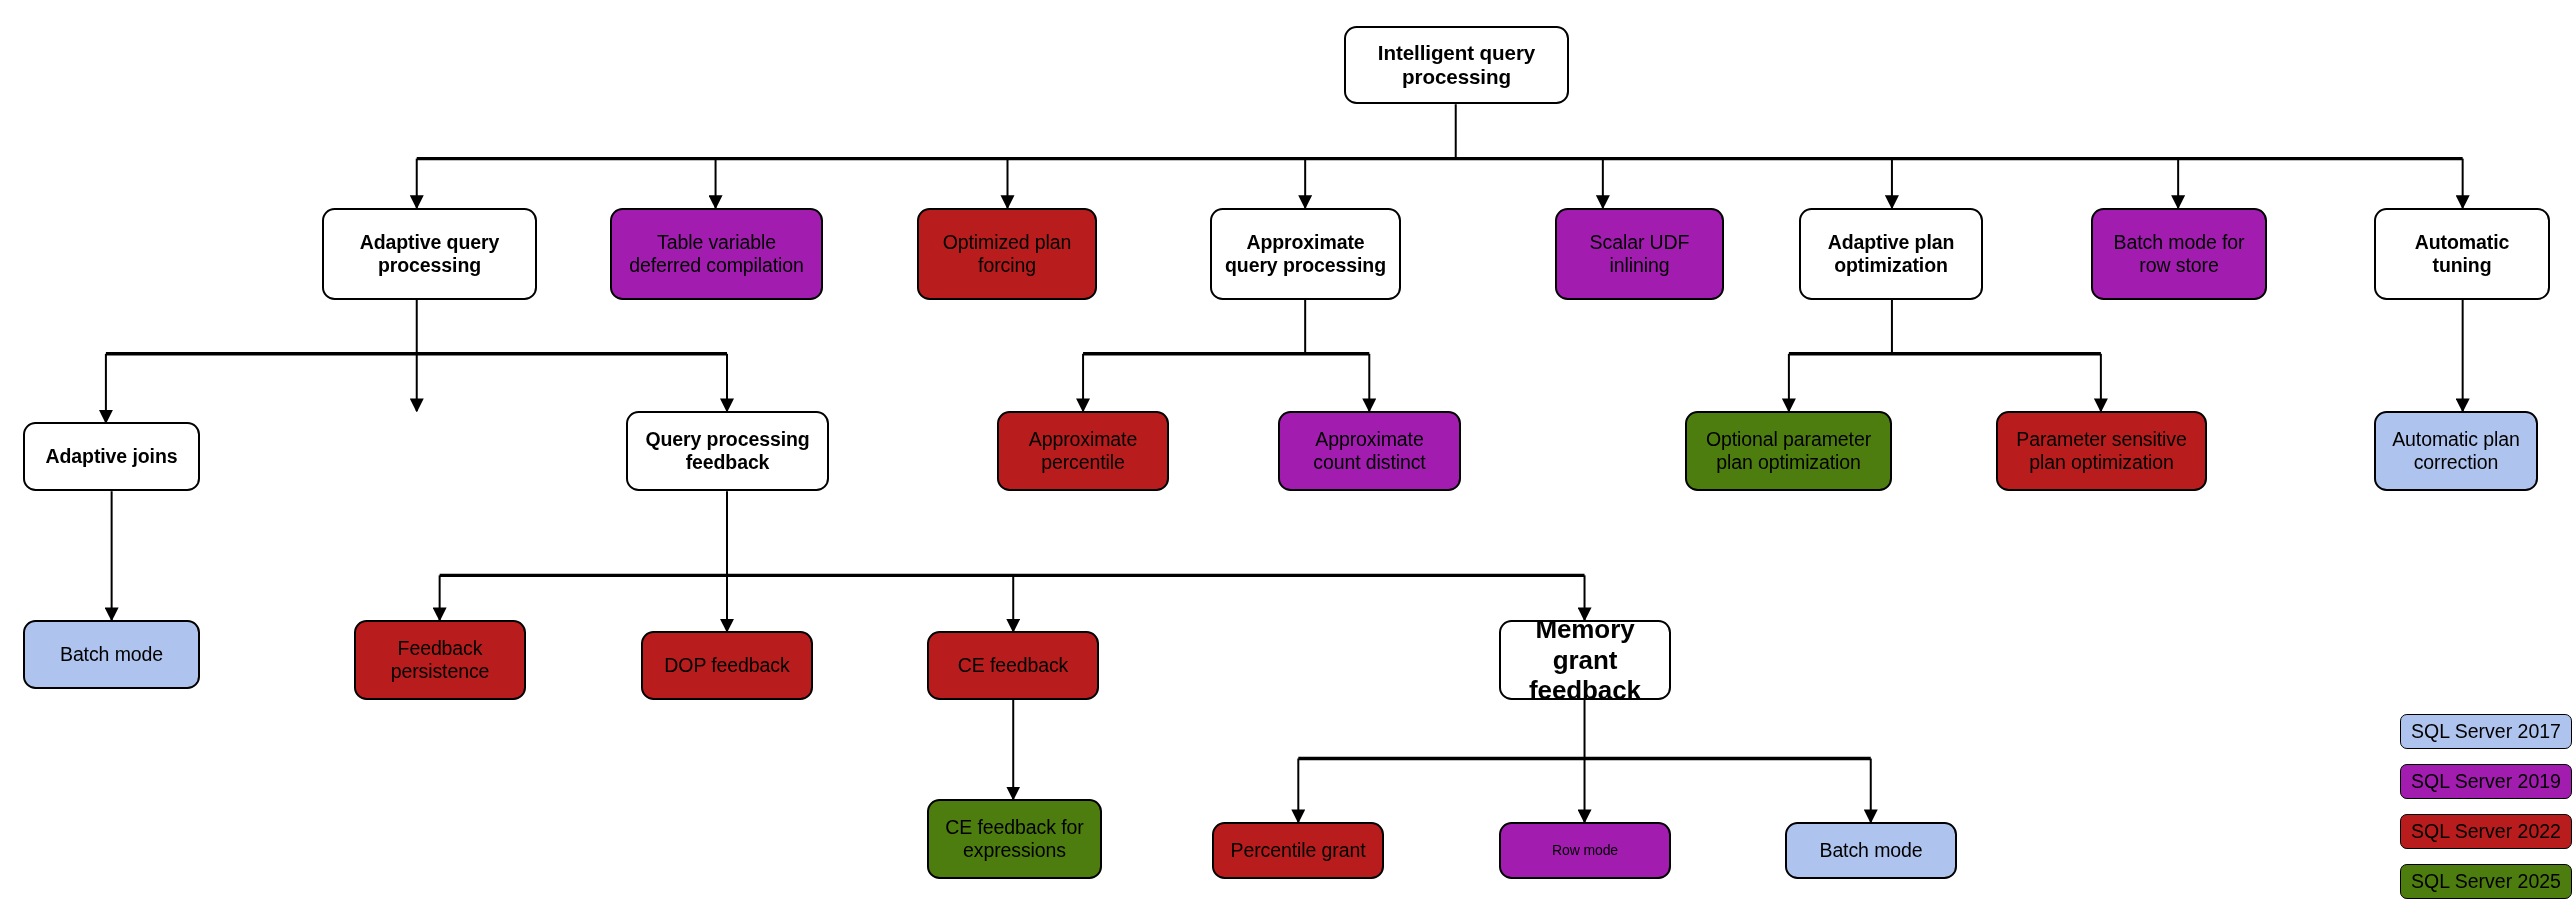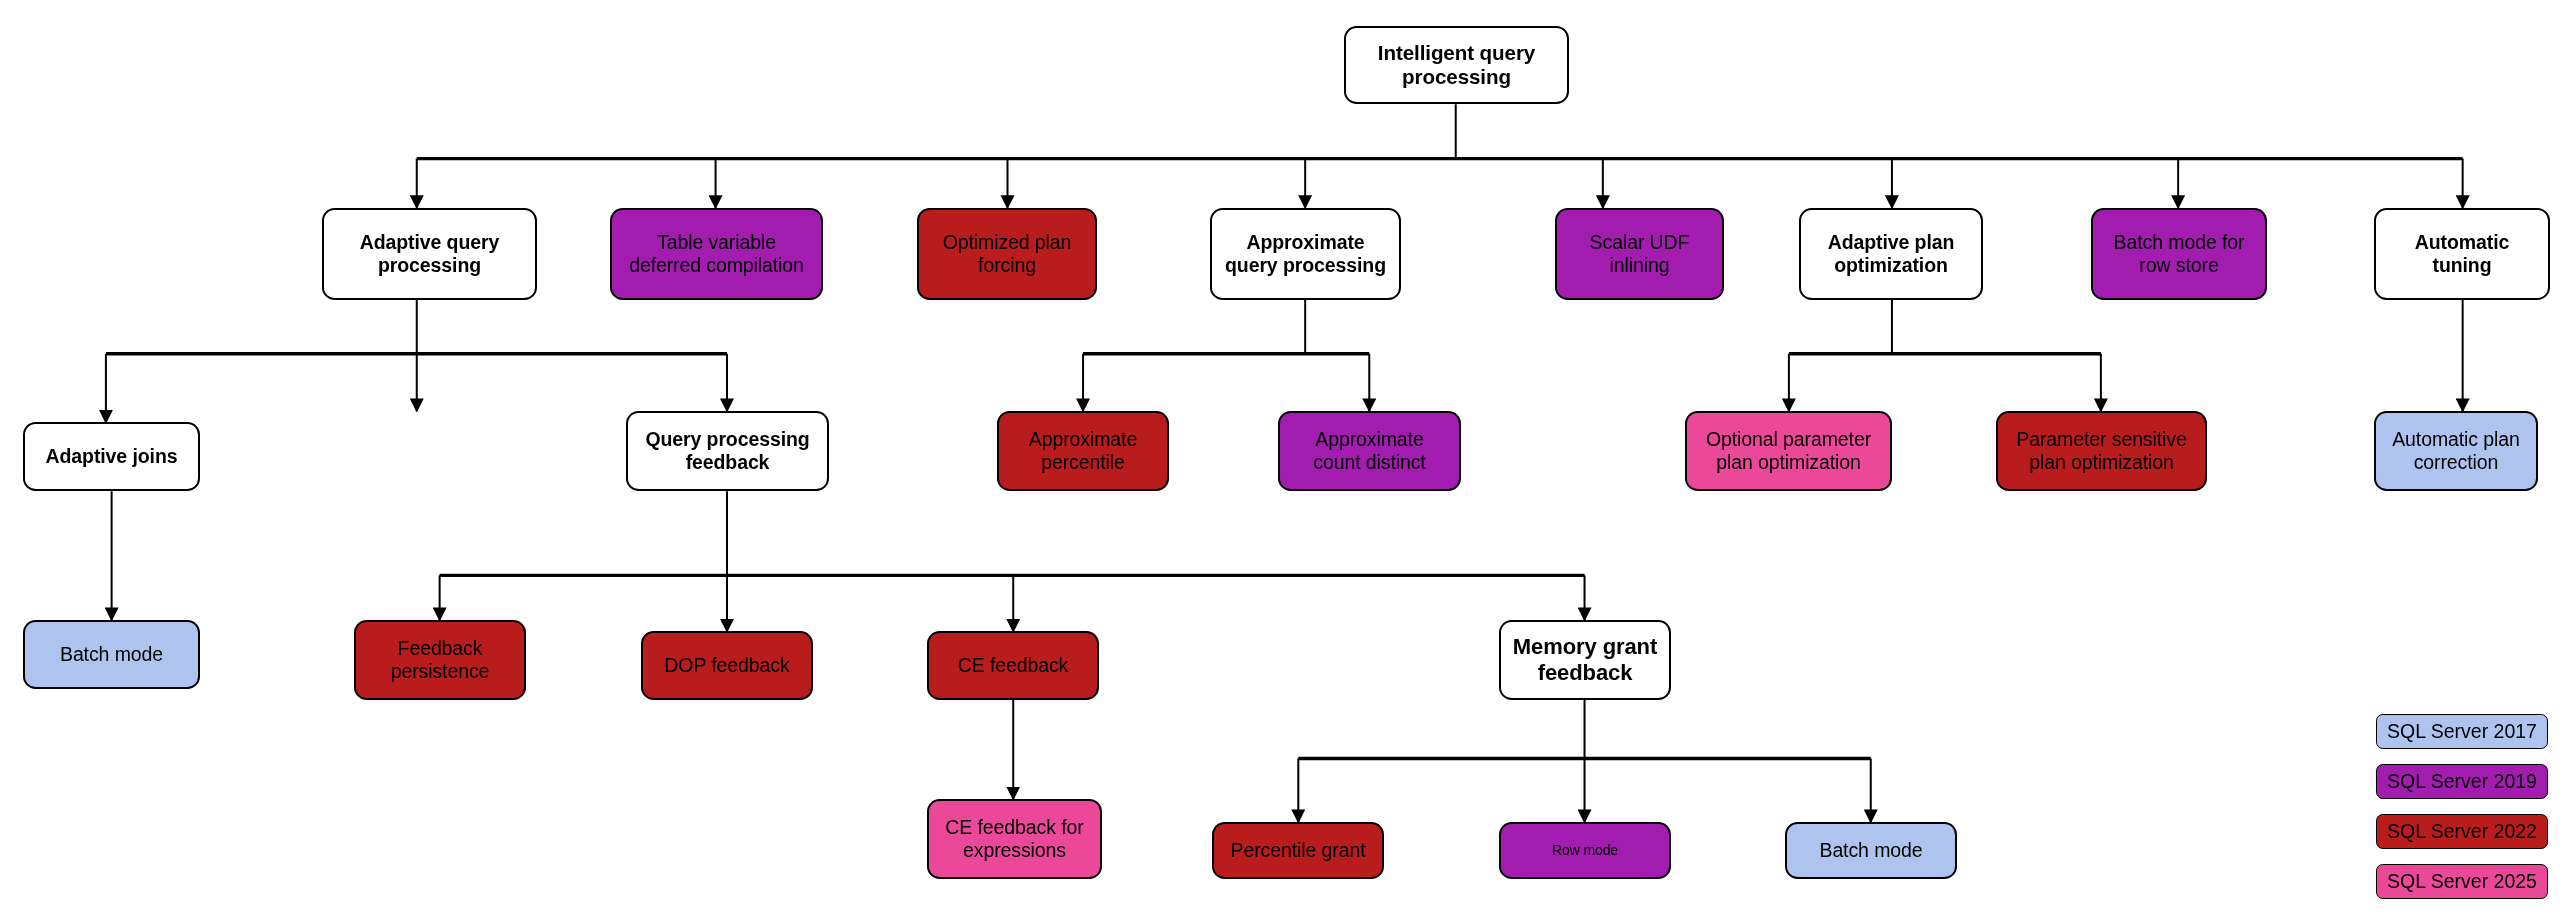--- a/index.html
+++ b/index.html
@@ -42,39 +42,40 @@
     padding: 2.3px 4.6px;
     letter-spacing: -0.1px;
   }
   .node.root { font-weight: bold; }
   .node.lvl1 { font-weight: bold; }
   .node.lvl2 { font-weight: bold; }
   .fill-white  { background: #ffffff; }
   .fill-gray   { background: #a21caf; }
   .fill-gold   { background: #b91c1c; }
   .fill-blue   { background: #aec3ee; }
-  .fill-green  { background: #ec4899; }
+  .fill-green  { background: #4d7c0f; }
   .legend {
     position: absolute;
     left: 2376px;
     top: 714px;
     width: 172px;
   }
   .legend-item {
     box-sizing: border-box;
     width: 172px;
     height: 35px;
     border: 1.7px solid #000000;
     border-radius: 6.9px;
     display: flex;
     align-items: center;
     justify-content: center;
     font-size: 19.5px;
     color: #000000;
     margin-bottom: 15px;
+    margin-left: 24px;
   }
 </style>
 </head>
 <body>
 
 <div id="diagram-root">
 
   <svg class="wires" viewBox="0 0 4500 1600">
     <defs>
       <marker id="arrow" viewBox="0 0 10 10" refX="9" refY="5" markerWidth="7" markerHeight="7" orient="auto-start-reverse">
@@ -188,21 +189,21 @@
   </div>
   <div class="node fill-gold" style="left:354px; top:620px; width:172px; height:80px; font-size:19.5px;">
     <span><span>Feedback</span><br><span>persistence</span></span>
   </div>
   <div class="node fill-gold" style="left:641px; top:631px; width:172px; height:69px; font-size:19.5px;">
     <span>DOP feedback</span>
   </div>
   <div class="node fill-gold" style="left:927px; top:631px; width:172px; height:69px; font-size:19.5px;">
     <span>CE feedback</span>
   </div>
-  <div class="node fill-white" style="left:1499px; top:620px; width:172px; height:80px; font-size:22px; font-weight:bold;align-items:center;">
+  <div class="node fill-white" style="left:1499px; top:620px; width:172px; height:80px; font-size:26px; font-weight:bold;align-items:center;">
     <span><span>Memory grant</span><br><span>feedback</span></span>
   </div>
 
   <div class="node fill-green" style="left:927px; top:799px; width:175px; height:80px; font-size:19.5px;">
     <span><span>CE feedback for</span><br><span>expressions</span></span>
   </div>
   <div class="node fill-gold" style="left:1212px; top:822px; width:172px; height:57px; font-size:19.5px;">
     <span>Percentile grant</span>
   </div>
   <div class="node fill-gray" style="left:1499px; top:822px; width:172px; height:57px; font-size:14px;">

